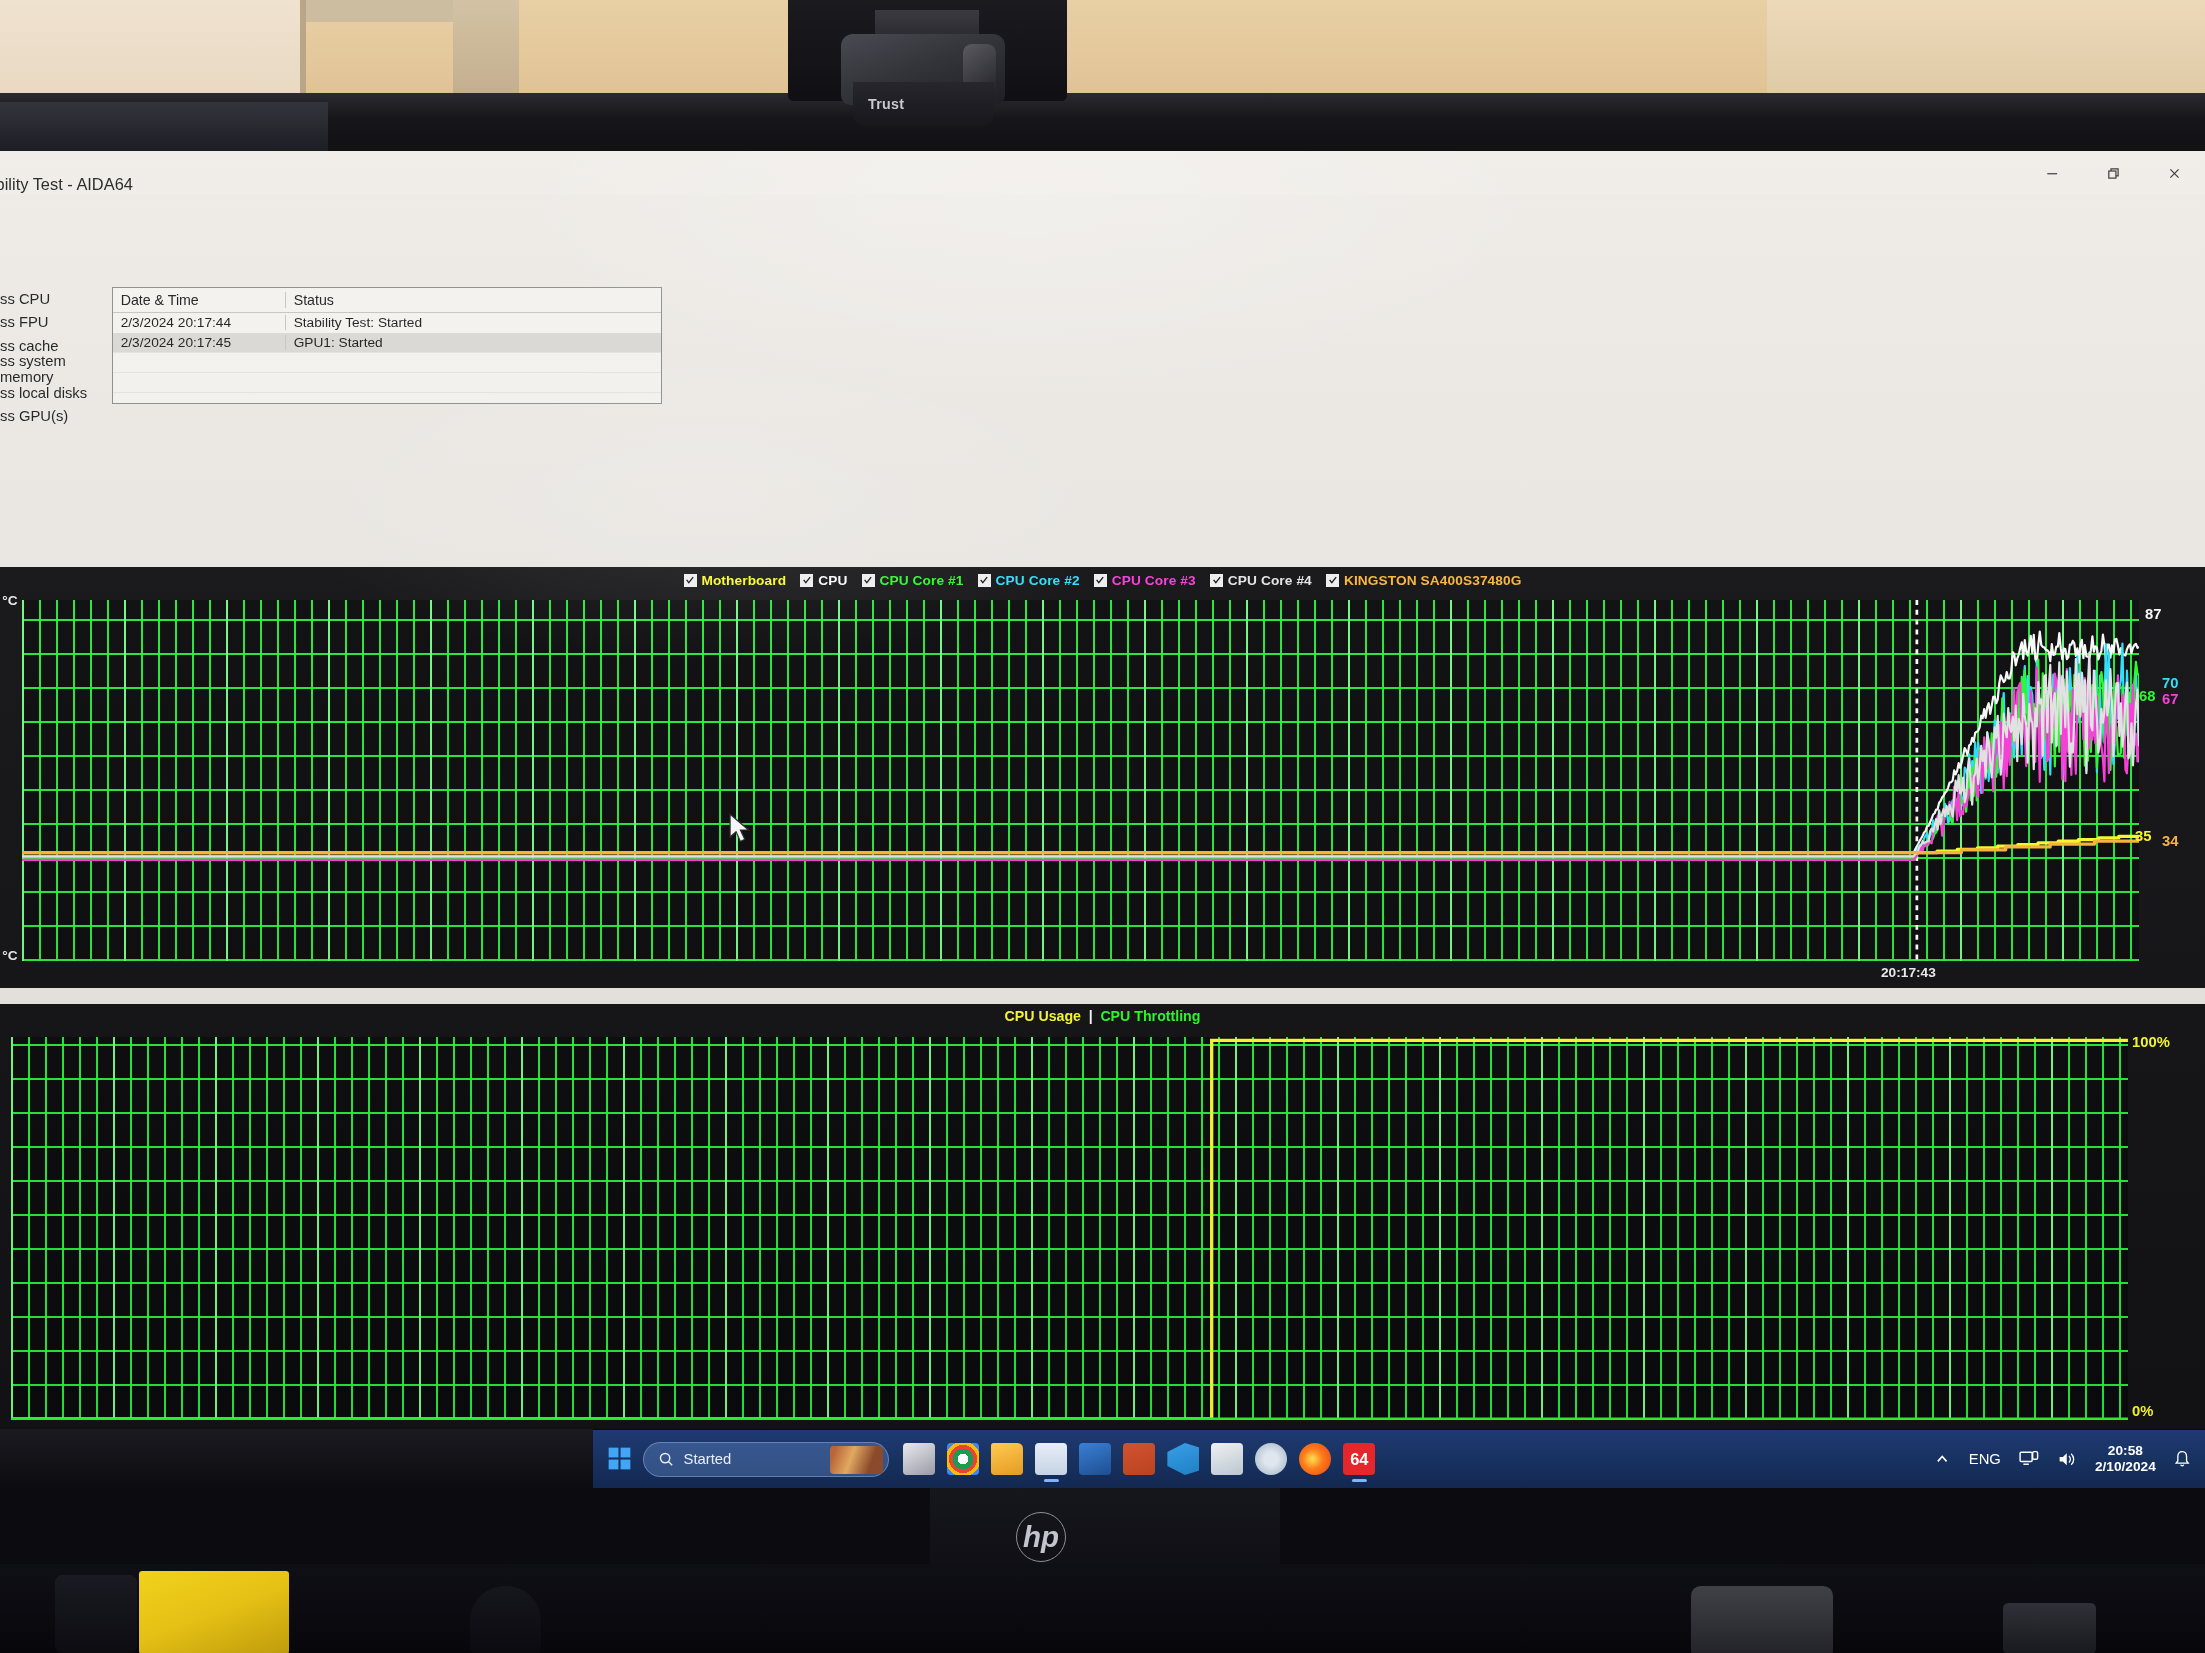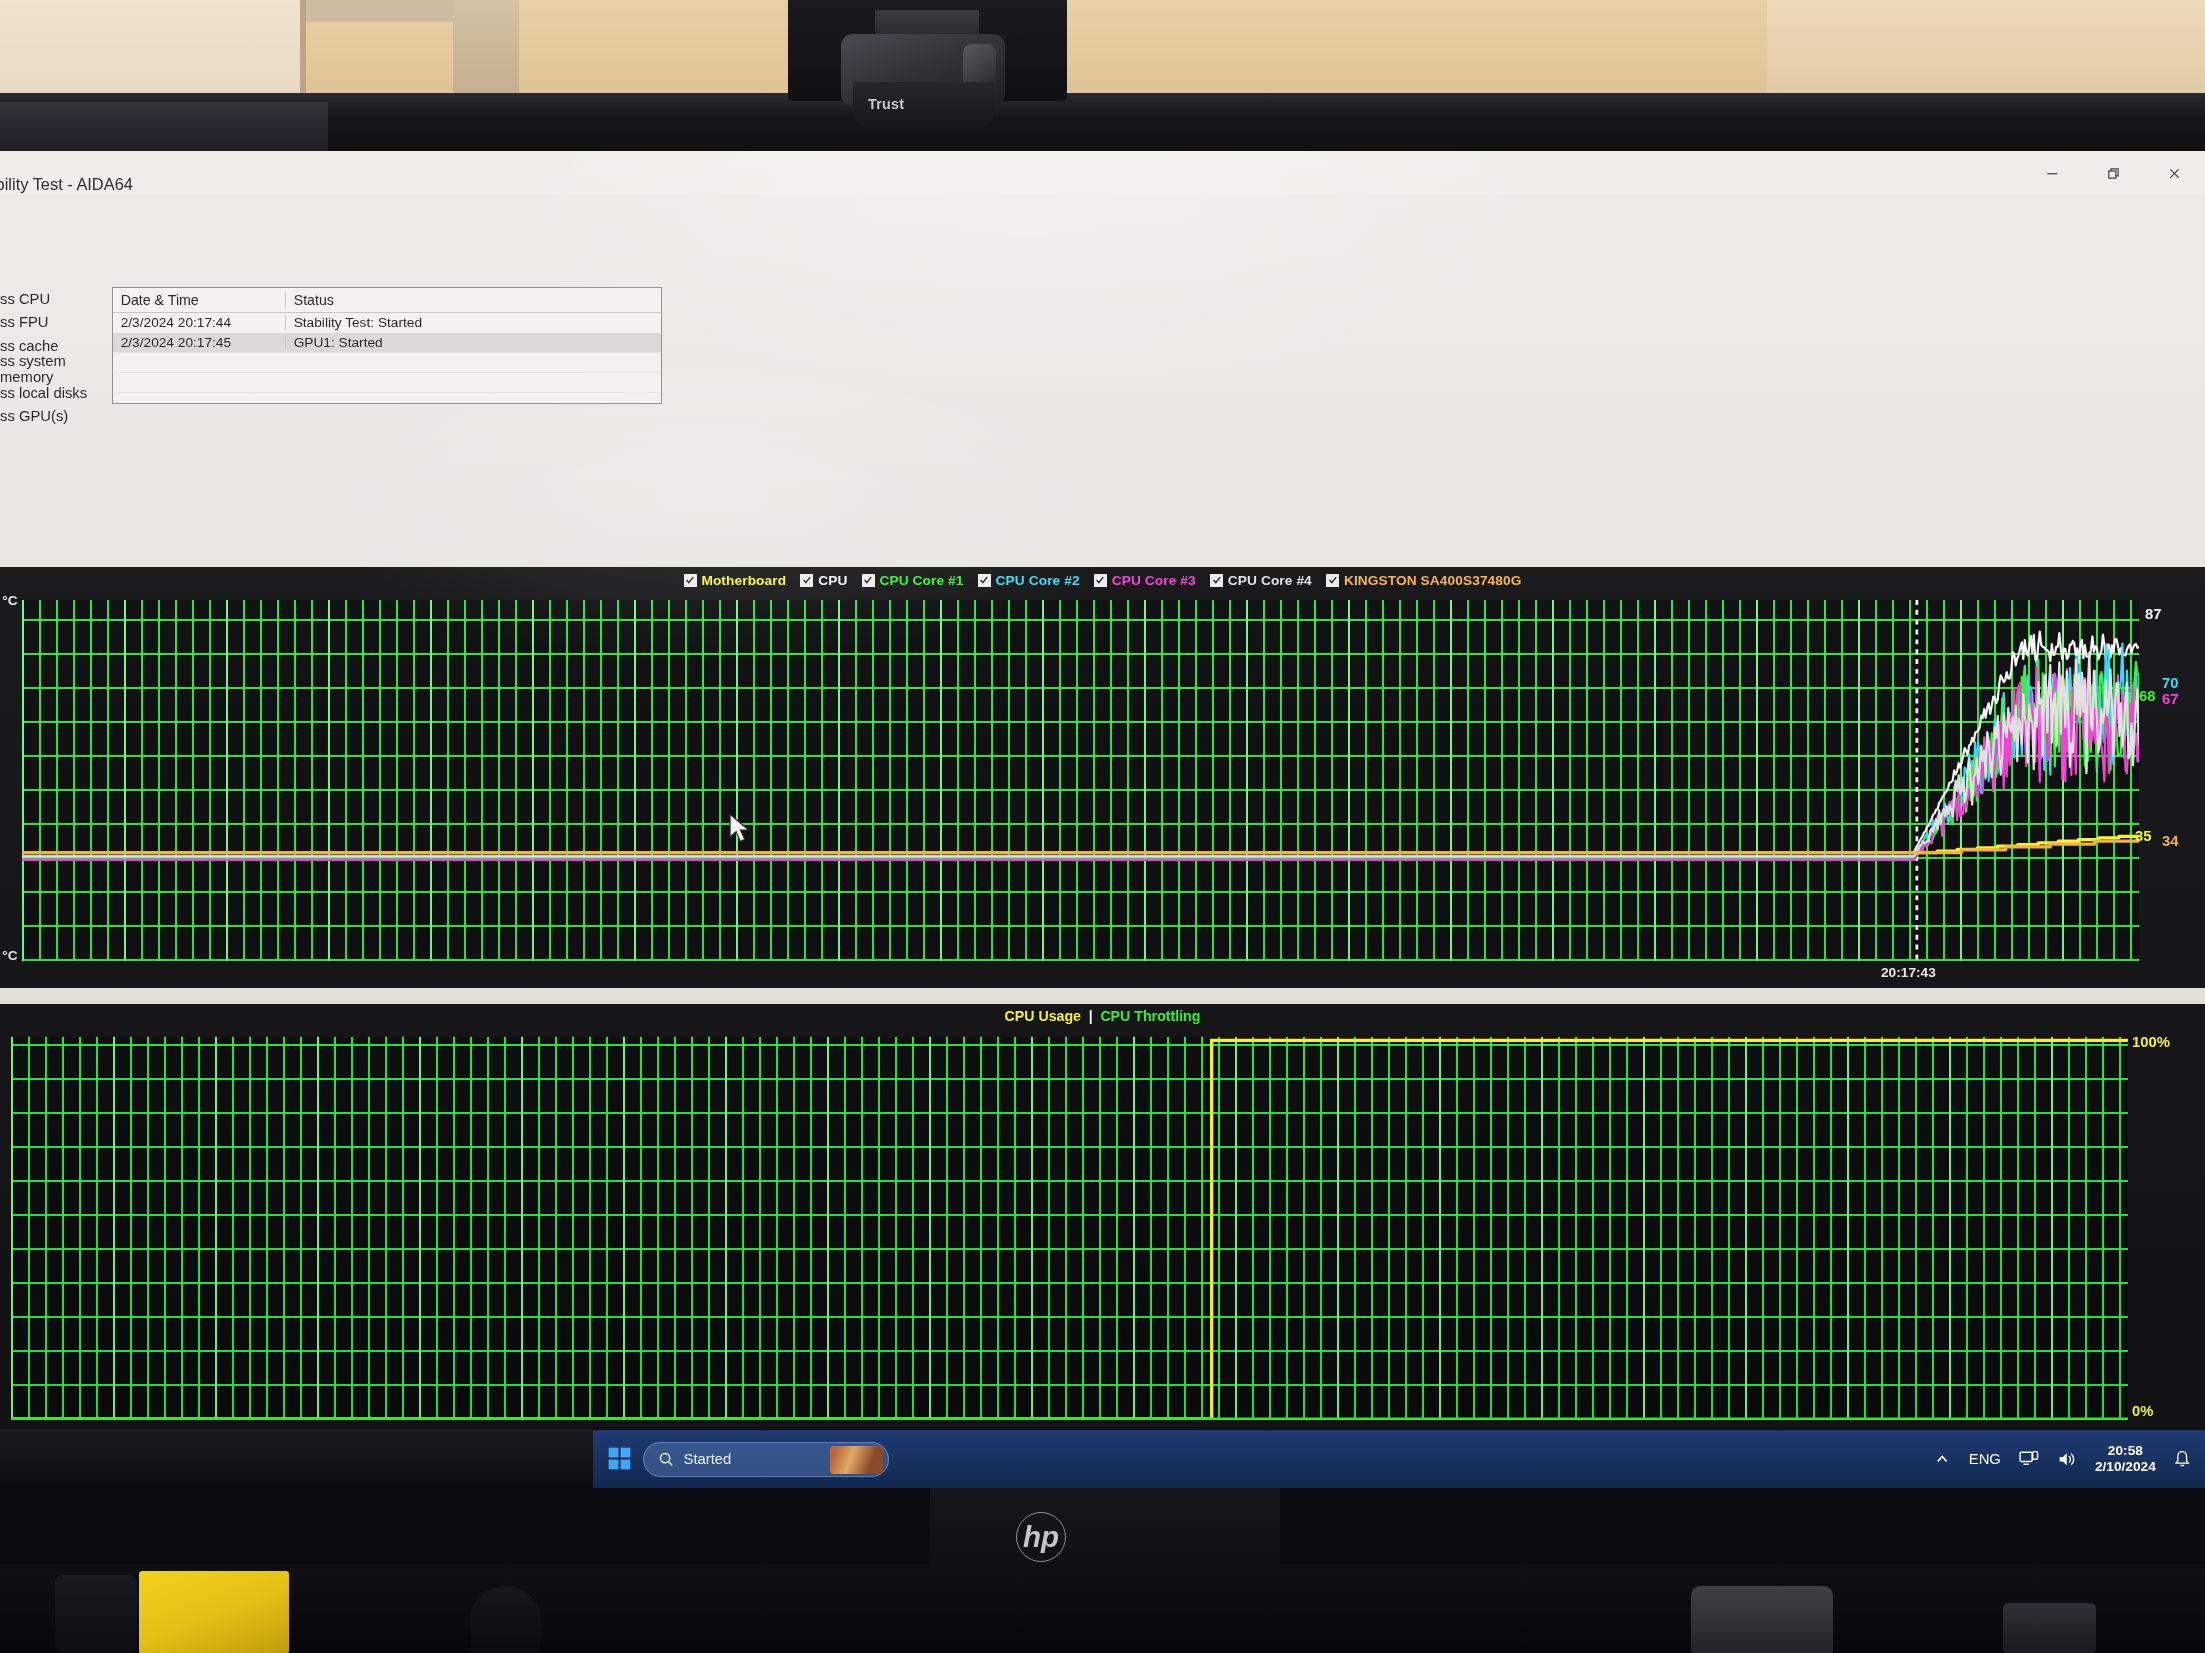--- a/index.html
+++ b/index.html
@@ -528,20 +528,33 @@
     <div class="tb-search">
       <svg width="16.4" height="16.4" viewBox="0 0 30 30">
         <circle cx="13" cy="13" r="8.5" fill="none" stroke="#e9eef9" stroke-width="2.6"></circle>
         <line x1="19" y1="19" x2="26" y2="26" stroke="#e9eef9" stroke-width="2.6"></line>
       </svg>
       <span>Started</span>
       <span class="tb-search-thumb"></span>
     </div>
   </div>
 
+  <div class="tb-icons">
+    <div class="tb-ic" style="background:linear-gradient(150deg,#e9e9ef,#9a9aa6);"></div>
+    <div class="tb-ic" style="background:radial-gradient(circle at 50% 50%, #ffffff 0 24%, #1a9d52 24% 46%, #ea4335 46% 62%, #fbbc05 62% 78%, #4285f4 78% 100%);"></div>
+    <div class="tb-ic" style="background:linear-gradient(160deg,#ffcb52,#e59a21);border-radius:2.7px 5.5px 3.8px 3.8px;"></div>
+    <div class="tb-ic active" style="background:linear-gradient(180deg,#e7eef7,#c6d3e4);"></div>
+    <div class="tb-ic" style="background:linear-gradient(160deg,#3b7fd4,#1d4f92);"></div>
+    <div class="tb-ic" style="background:linear-gradient(160deg,#d35230,#b8441f);"></div>
+    <div class="tb-ic" style="background:linear-gradient(160deg,#3aa0e8,#1e7fc4);clip-path:polygon(0 28%,55% 0,100% 14%,100% 86%,55% 100%,0 72%);"></div>
+    <div class="tb-ic" style="background:linear-gradient(160deg,#f0f0f0,#b9c7d2);"></div>
+    <div class="tb-ic" style="background:radial-gradient(circle,#dfe6ee 30%,#9fb0c2 100%);border-radius:50%;"></div>
+    <div class="tb-ic" style="background:radial-gradient(circle at 42% 50%,#ffd24a 6%,#ff7a18 42%,#e0431f 100%);border-radius:50%;"></div>
+    <div class="tb-ic active" style="background:#e5262b;display:flex;align-items:center;justify-content:center;color:#fff;font-weight:bold;font-size:16.4px;font-family:'Liberation Sans',sans-serif;">64</div>
+  </div>
 
   <div class="tb-right">
     <svg width="16.4" height="16.4" viewBox="0 0 30 30">
       <polyline points="7,19 15,10 23,19" fill="none" stroke="#fff" stroke-width="3"></polyline>
     </svg>
     <span class="tb-right-txt">ENG</span>
     <svg width="19.7" height="17.5" viewBox="0 0 36 32">
       <rect x="2" y="4" width="22" height="17" rx="2" fill="none" stroke="#fff" stroke-width="2.6"></rect>
       <line x1="8" y1="26" x2="18" y2="26" stroke="#fff" stroke-width="2.6"></line>
       <rect x="25" y="3" width="9" height="14" rx="2.5" fill="none" stroke="#fff" stroke-width="2.6"></rect>

